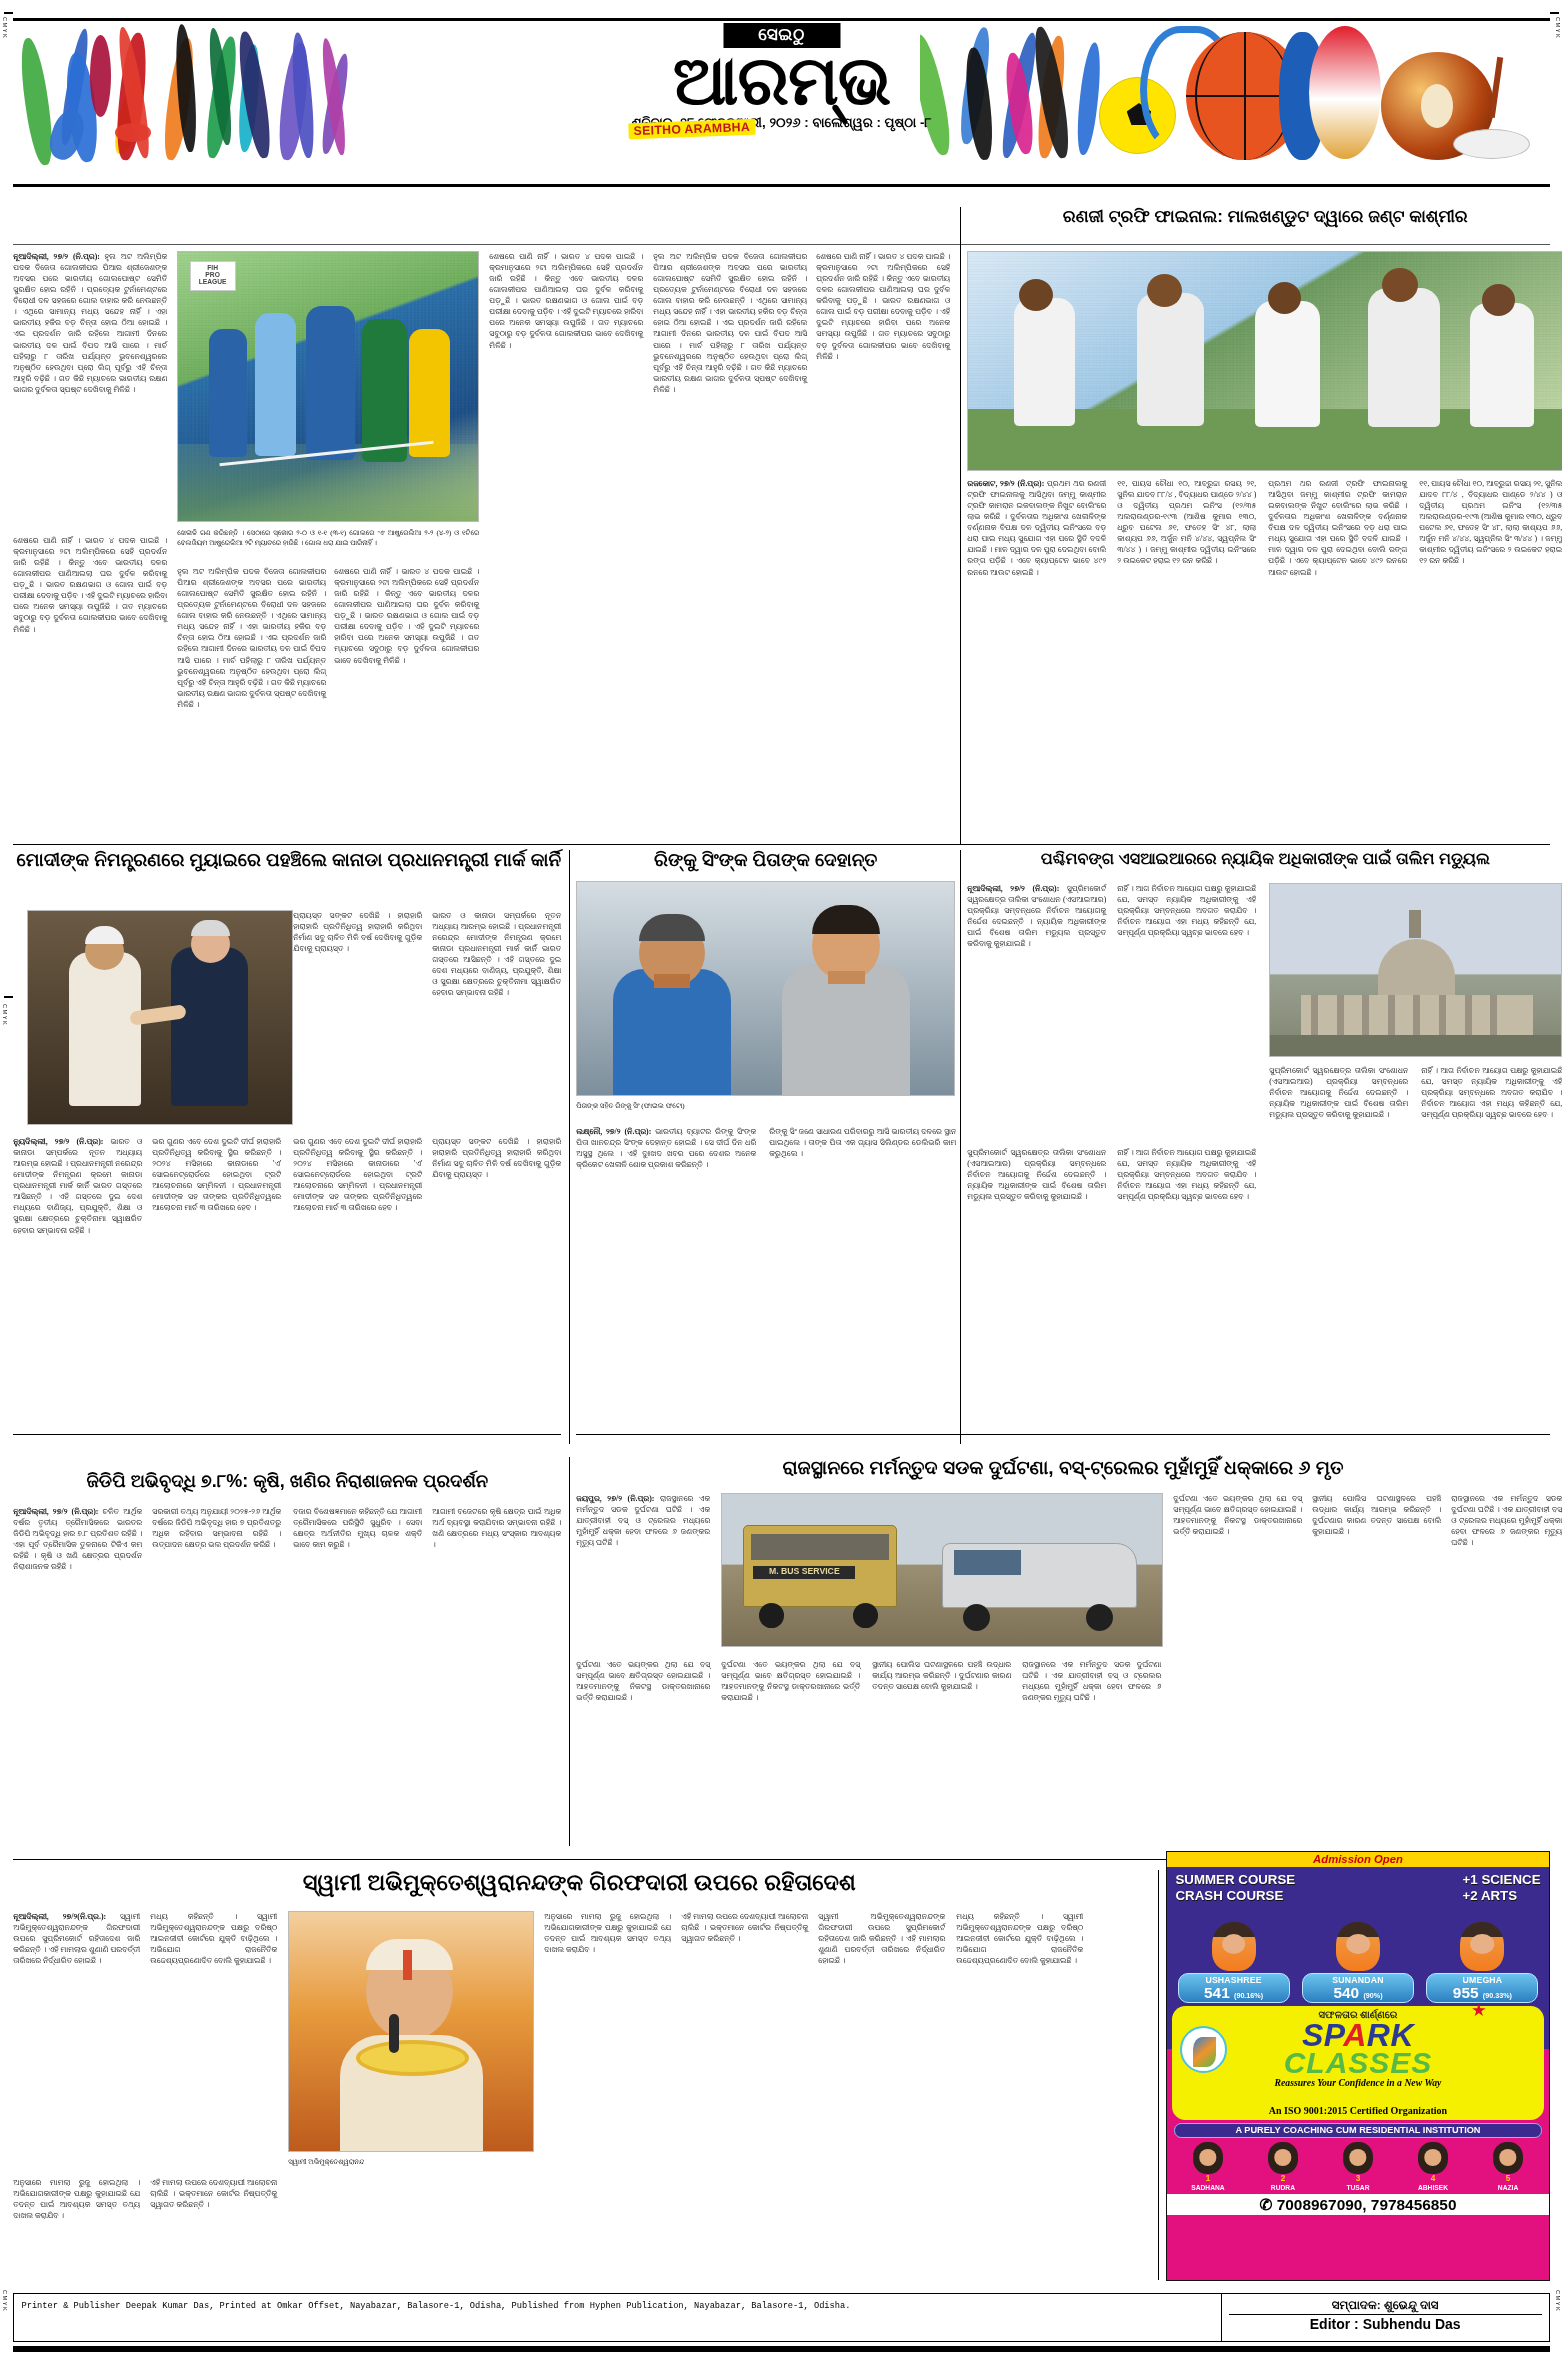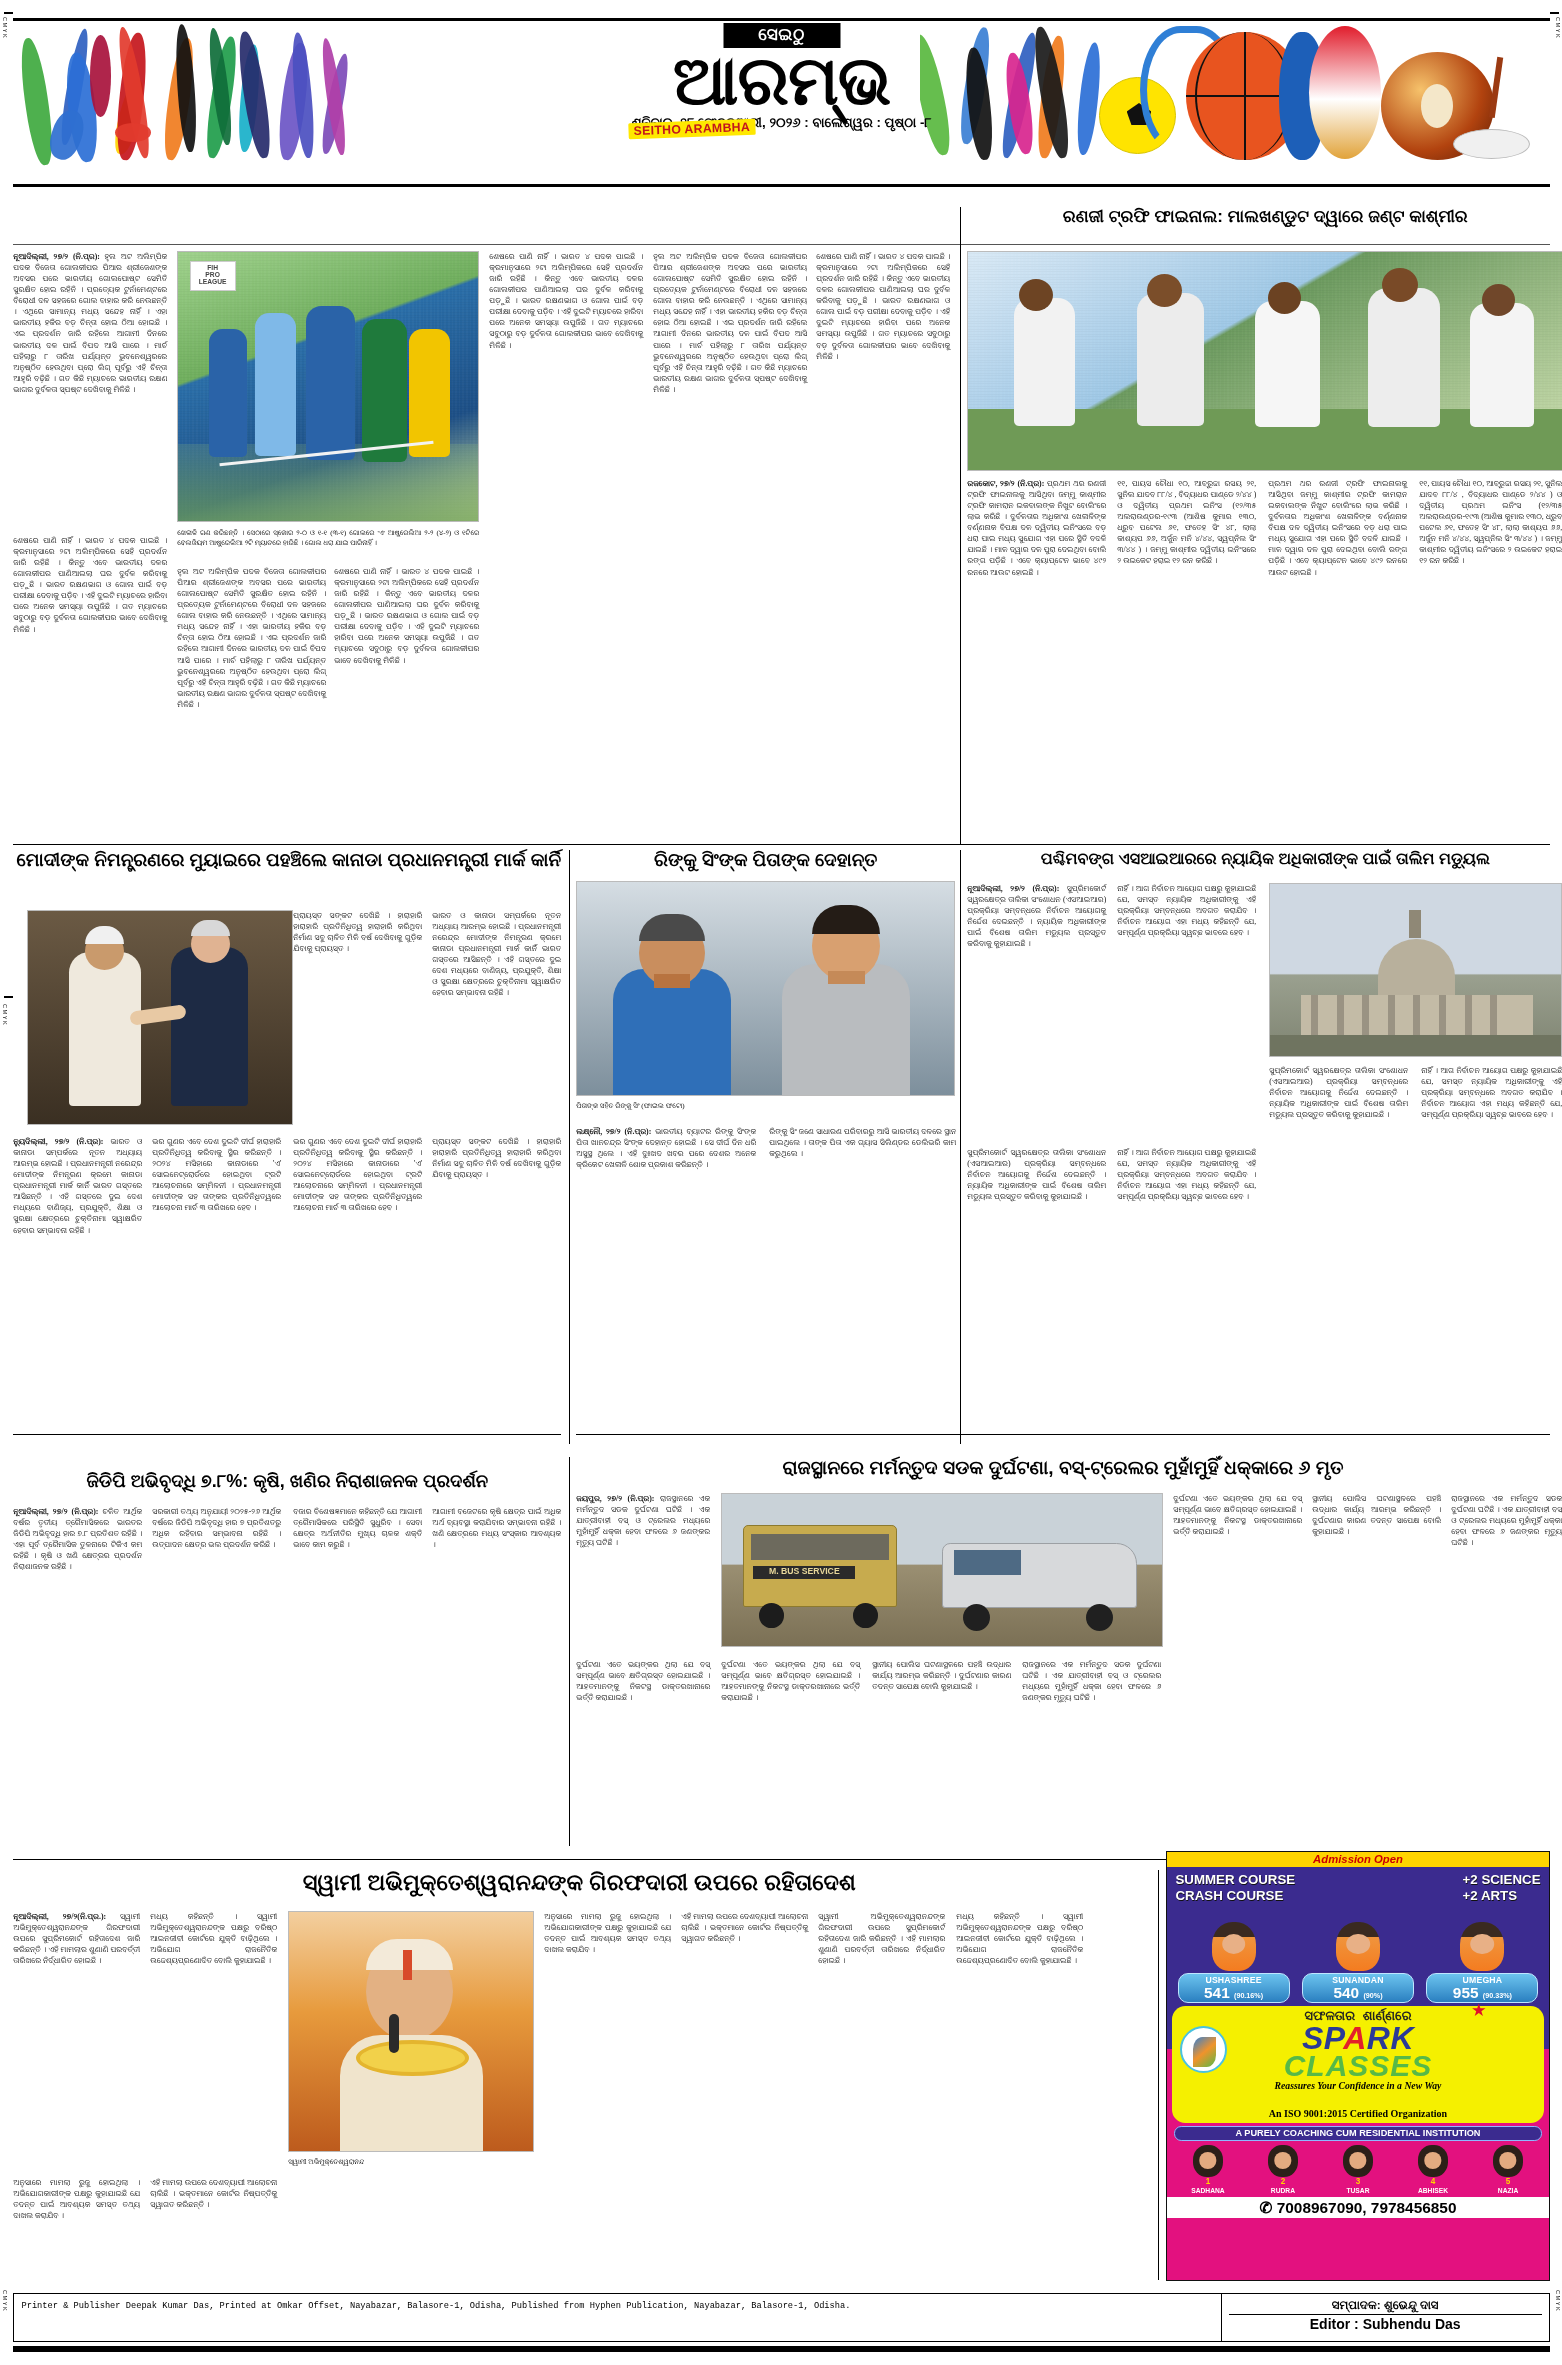--- a/index.html
+++ b/index.html
@@ -152,21 +152,21 @@
     border:1px solid #bfe6ff; border-radius:10px; padding:1px 1.5px;
     color:#fff; font-family:"Liberation Sans", sans-serif;
   }
   .topper .nm { font-size:8.7px; font-weight:700; letter-spacing:0.2px; }
   .topper .sc { font-size:15.4px; font-weight:700; line-height:1; }
   .topper .sc small { font-size:7.2px; }
   .spark-box {
     margin:3.1px 5.1px 0; background:#f5f000; border-radius:13.3px;
     padding:3.1px 4.1px 4.1px; text-align:center; position:relative;
   }
-  .spark-odia { font-size:13px; font-weight:700; color:#222; font-family:Liberation Mono, monospace;}
+  .spark-odia { font-size:10px; font-weight:700; color:#222; font-family:Liberation Serif, serif;}
   .spark-word { font-family:"Liberation Sans", sans-serif; font-weight:700; font-size:32px;
                 color:#2b3a96; line-height:.88; letter-spacing:0.5px; font-style:italic;}
   .spark-word em { color:#e3202a; font-style:italic; }
   .classes-word { font-family:"Liberation Sans", sans-serif; font-weight:700; font-size:30px;
                   color:#57b947; line-height:.9; letter-spacing:1px; font-style:italic; }
   .spark-tag { font-size:9.7px; font-style:italic; font-weight:700; margin-top:1px; }
   .spark-iso { font-size:10px; font-weight:700;margin-top:17px; }
   .spark-badge {
     margin:2.6px 7.2px 0; background:#3b2b8f; color:#fff; border-radius:7.2px;
     text-align:center; font-family:"Liberation Sans", sans-serif; font-weight:700; font-size:9.2px; padding:1.5px 0;
@@ -570,21 +570,21 @@
     </div>
 
     <div class="ad" style="left:1153px; right:0; top:-19.5px; height:430px;">
       <div class="ad-top-banner">Admission Open</div>
       <div class="ad-courses">
         <div>
           <span>SUMMER COURSE</span><br>
           <span>CRASH COURSE</span>
         </div>
         <div>
-          <span>+2 SCIENCE</span><br>
+          <span>+1 SCIENCE</span><br>
           <span>+2 ARTS</span>
         </div>
       </div>
 
       <div class="toppers">
         <div class="topper">
           <div class="bust"></div>
           <div class="plate">
             <div class="nm">USHASHREE</div>
             <div class="sc"><span>541</span>

